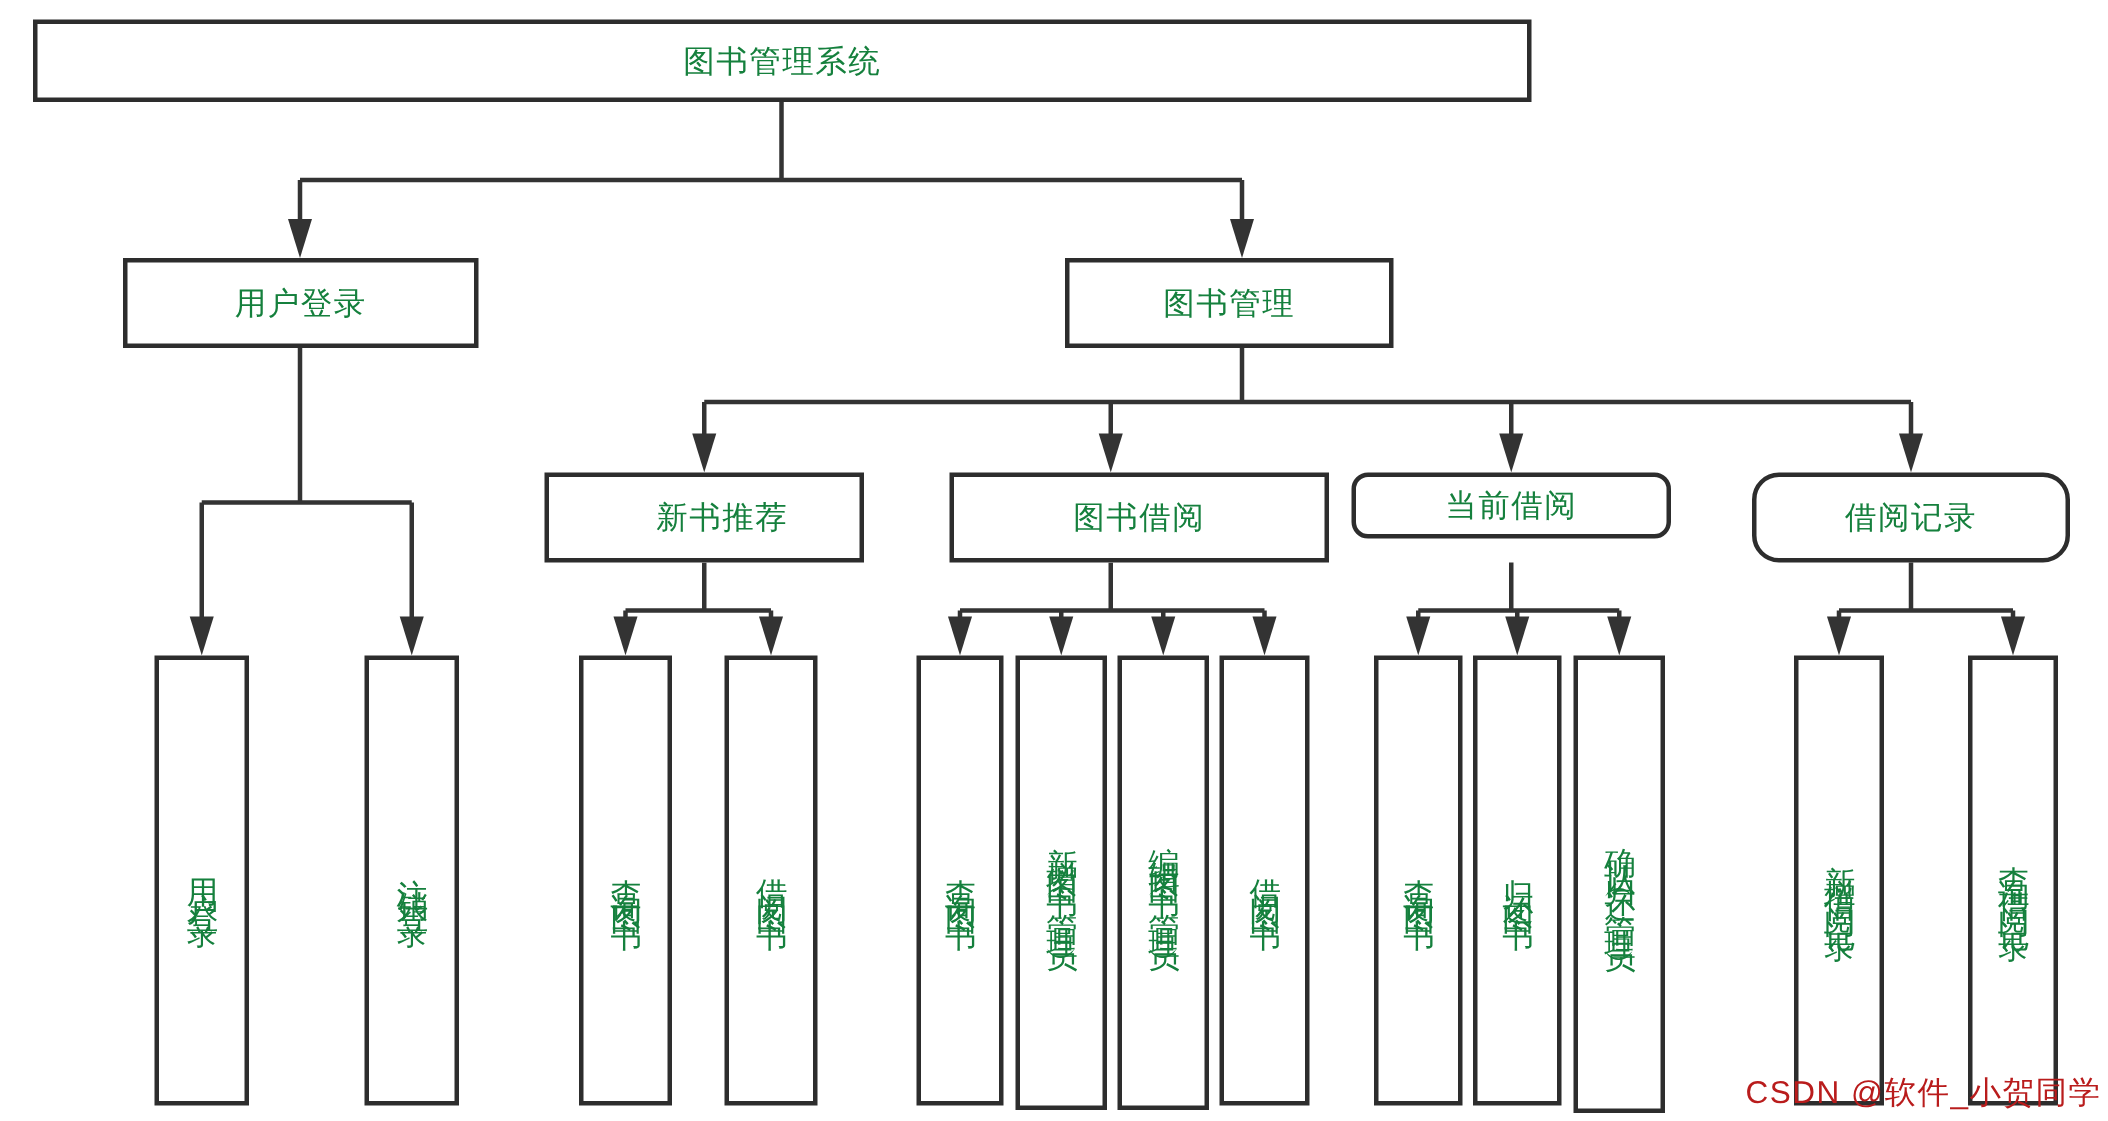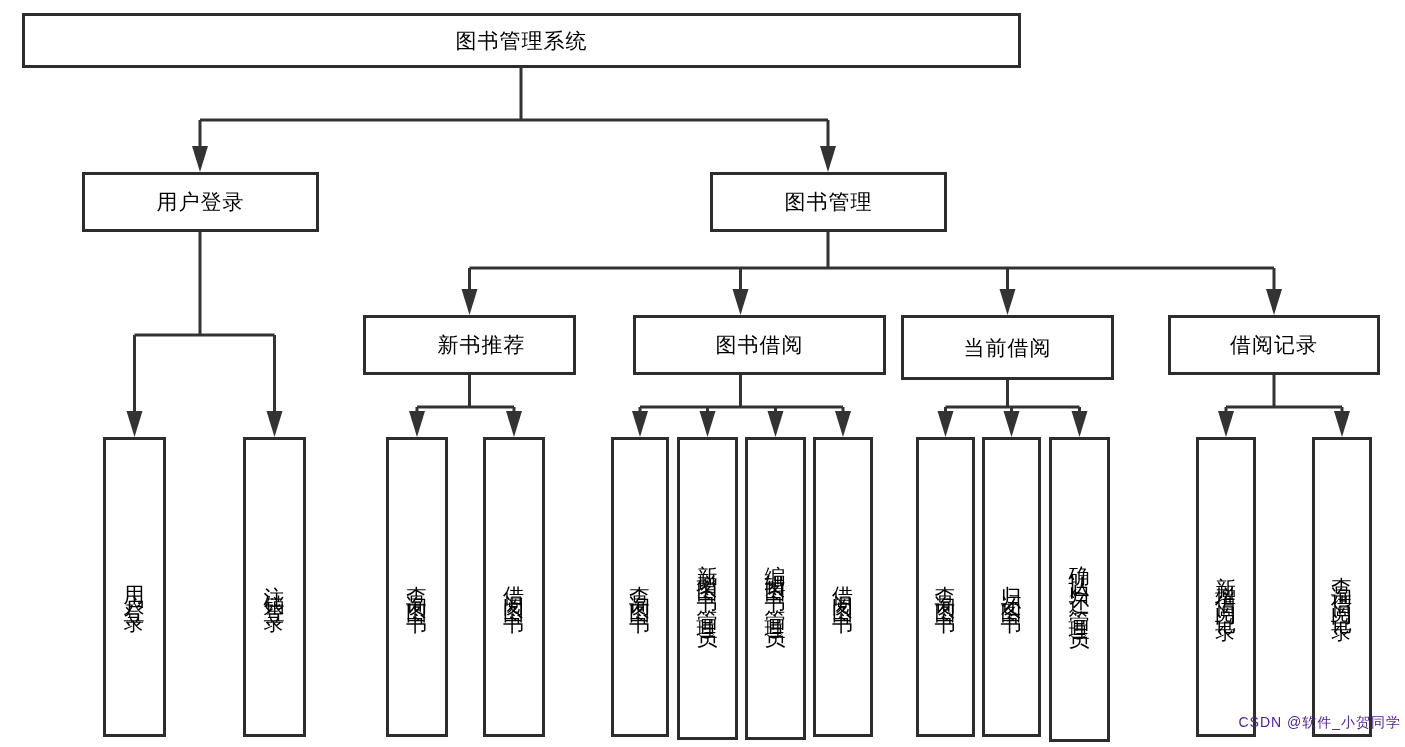--- a/index.html
+++ b/index.html
@@ -18,65 +18,65 @@
     z-index: 1;
   }
   .box {
     position: absolute;
     box-sizing: border-box;
     border: 3px solid #2d2d2d;
     background: #ffffff;
     display: flex;
     align-items: center;
     justify-content: center;
-    color: #000000;
+    color: #15803d;
     font-size: 21px;
     z-index: 2;
     text-align: left;
     white-space: nowrap;
   }
   
   .hbox { letter-spacing: 1px; }
   
   .vbox { white-space: normal; }
   .vbox .vtext {
     writing-mode: vertical-rl;
     text-orientation: mixed;
     letter-spacing: 9px;
     line-height: 1;
     font-size: 21px;
   }
   
   .n-root      { left: 22px;   top: 13px;  width: 999px; height: 55px; }
   .n-l2-user   { left: 82px;   top: 172px; width: 237px; height: 60px; }
-  .n-l2-book   { left: 710px;  top: 172px; width: 237px; height: 60px; }
+  .n-l2-book   { left: 710px;  top: 172px; width: 219px; height: 60px; }
   .n-l3-new    { left: 363px;  top: 315px; width: 213px; height: 60px; padding-left: 24px; }
   .n-l3-borrow { left: 633px;  top: 315px; width: 253px; height: 60px; }
-  .n-l3-cur    { left: 901px;  top: 315px; width: 213px; height: 65px; }
-  .n-l3-rec    { left: 1168px; top: 315px; width: 212px; height: 60px; }
+  .n-l3-cur    { left: 901px;  top: 315px; width: 213px; height: 44px; border-radius: 11px; }
+  .n-l3-rec    { left: 1168px; top: 315px; width: 212px; height: 60px; border-radius: 18px; }
   .leaf { top: 437px; height: 300px; }
   .n-g1-1 { left: 103px;  width: 63px; }
   .n-g1-2 { left: 243px;  width: 63px; }
   .n-g2-1 { left: 386px;  width: 62px; }
   .n-g2-2 { left: 483px;  width: 62px; }
   .n-g3-1 { left: 611px;  width: 58px; }
   .n-g3-2 { left: 677px;  width: 61px; height: 303px; }
   .n-g3-3 { left: 745px;  width: 61px; height: 303px; }
   .n-g3-4 { left: 813px;  width: 60px; }
   .n-g4-1 { left: 916px;  width: 59px; }
   .n-g4-2 { left: 982px;  width: 59px; }
   .n-g4-3 { left: 1049px; width: 61px; height: 305px; }
   .n-g5-1 { left: 1196px; width: 60px; }
   .n-g5-2 { left: 1312px; width: 60px; }
   .watermark {
     position: absolute;
     right: 4px;
     top: 714px;
-    font-size: 14px;
-    color: #4c1d95;
+    font-size: 21px;
+    color: #b91c1c;
     z-index: 3;
     letter-spacing: 1px;
   }
 </style>
 </head>
 <body>
 
 <div class="canvas">
 
   <svg class="connectors" viewBox="0 0 1405 747" xmlns="http://www.w3.org/2000/svg">

